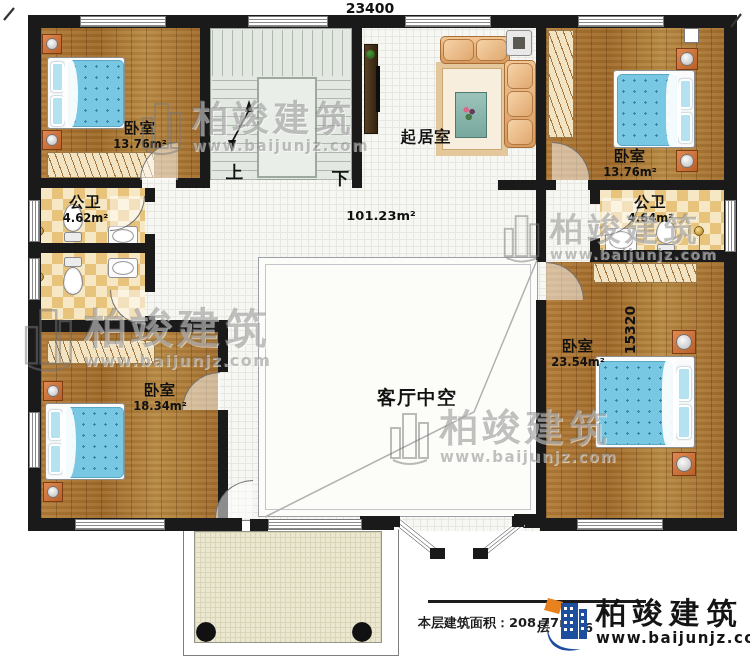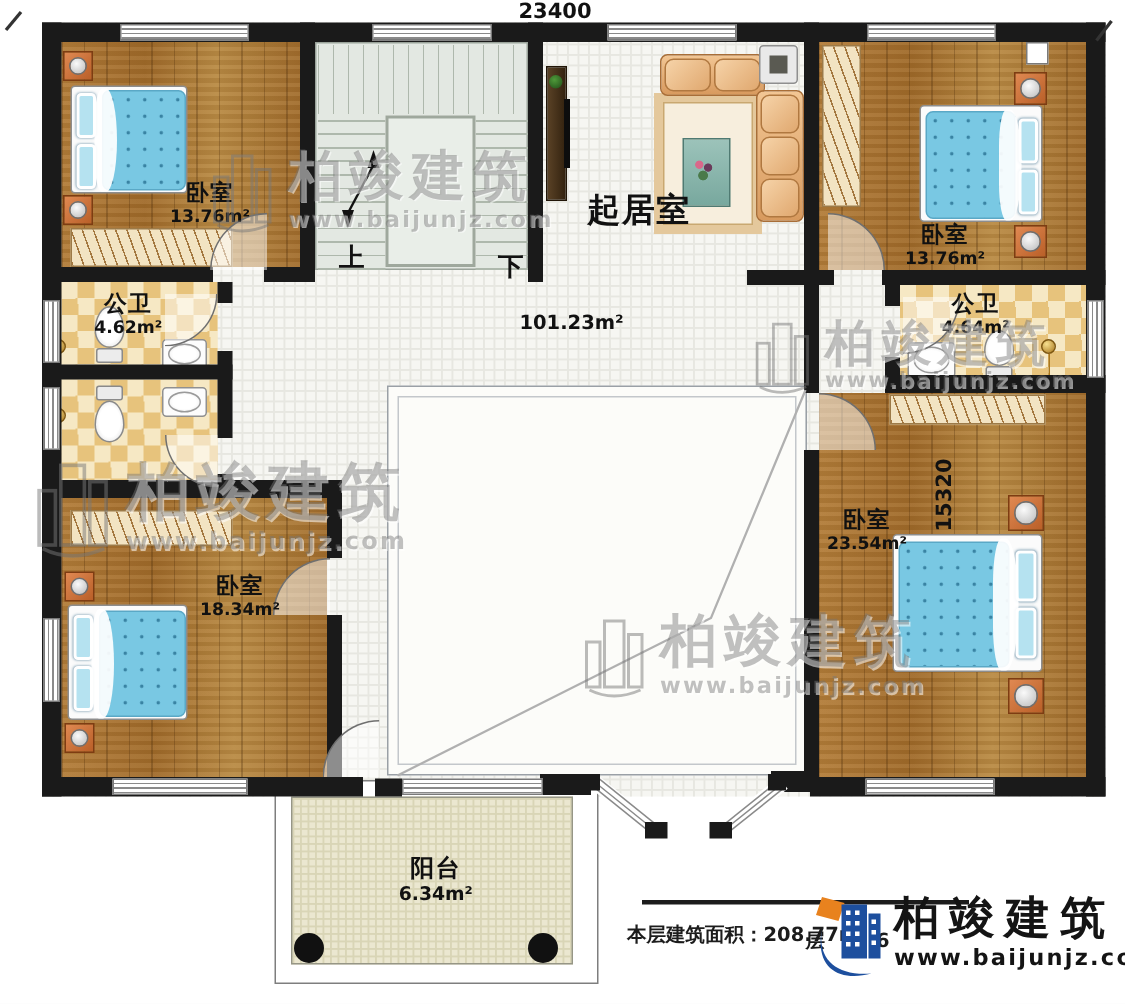--- a/index.html
+++ b/index.html
@@ -306,28 +306,27 @@
   </div>
   <div class="lbl" style="left:528px;top:338px;width:100px;">
     <span class="nm">卧室</span>
     <span class="ar">23.54m²</span>
   </div>
   <div class="lbl" style="left:608px;top:194px;width:85px;">
     <span class="nm">公卫</span>
     <span class="ar">4.64m²</span>
   </div>
   <div class="lbl" style="left:382px;top:128px;width:88px;">
-    <span class="nm" style="font-size:22px;">起居室</span>
+    <span class="nm" style="font-size:16px;">起居室</span>
   </div>
   <div class="lbl" style="left:336px;top:208px;width:90px;">
     <span class="ar" style="font-size:13px;">101.23m²</span>
   </div>
-  <div class="lbl" style="left:248px;top:570px;width:85px;">
-    <span class="nm" style="font-size:16px;">阳台</span>
-    <span class="ar" style="font-size:12.5px;">6.34m²</span>
+  <div class="lbl" style="left:355px;top:386px;width:124px;">
+    <span class="nm" style="font-size:19px;">客厅中空</span>
   </div>
   <div class="lbl" style="left:222px;top:162px;width:26px;">
     <span class="nm" style="font-size:17px;">上</span>
   </div>
   <div class="lbl" style="left:328px;top:168px;width:26px;">
     <span class="nm" style="font-size:17px;">下</span>
   </div>
 
   <div class="dim" style="left:325px;top:0;width:90px;">23400</div>
   <div class="dim" style="left:598px;top:322px;width:64px;transform:rotate(-90deg);">15320</div>

